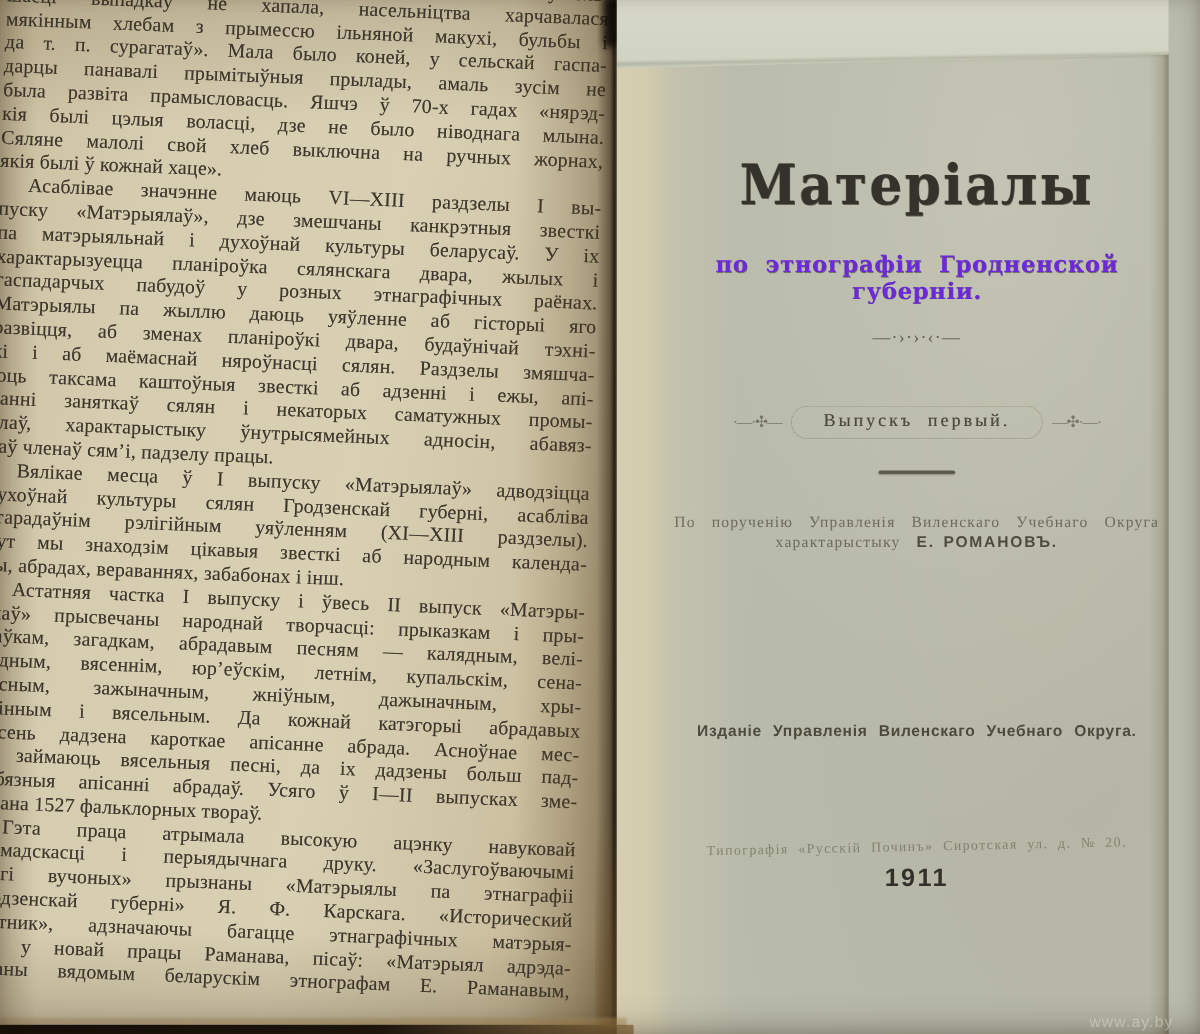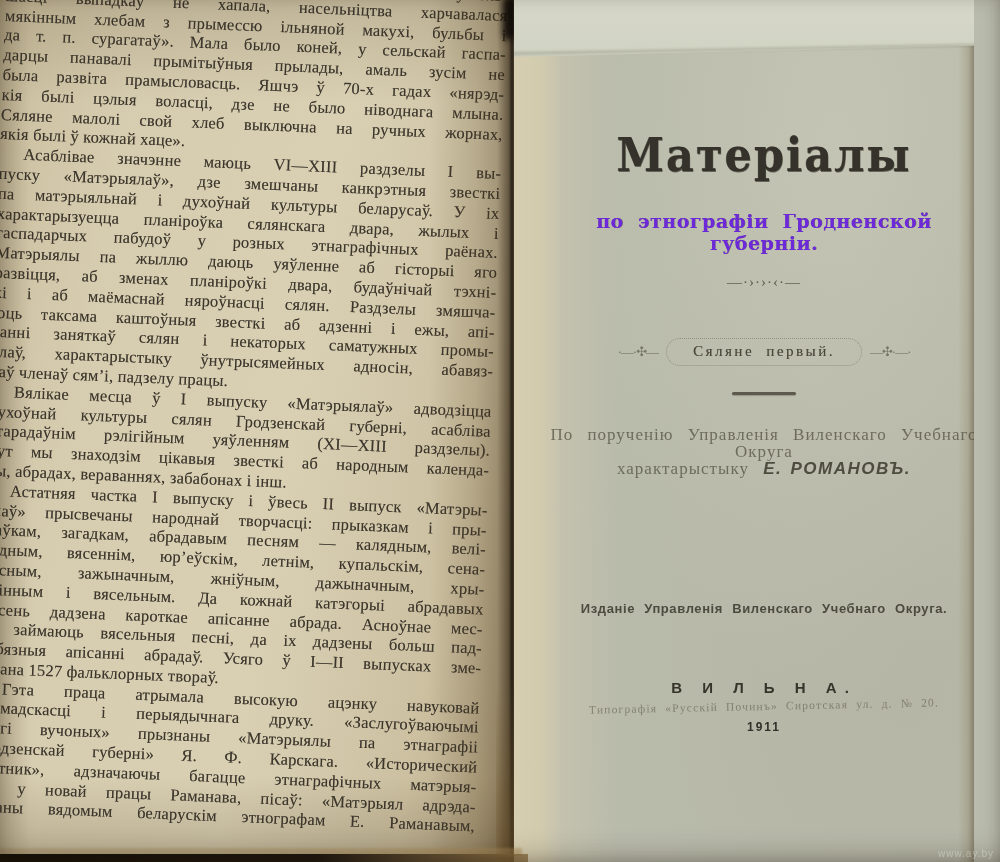--- a/index.html
+++ b/index.html
@@ -103,66 +103,66 @@
     padding:4px 26px 5px 26px;
     font-size:15px;letter-spacing:2.5px;word-spacing:6px;color:#4a473a;
     text-shadow:0.4px 0.4px 0.4px rgba(60,57,45,0.4);
   }
   .rp-rule{
     position:absolute;left:50%;top:392px;width:64px;height:3px;margin-left:-32px;
     background:rgba(62,58,46,0.75);border-radius:2px;box-shadow:0 1px 1px rgba(62,58,46,0.3);
   }
   .rp-byline{
     position:absolute;left:0;top:426px;width:100%;
-    font-size:17px;letter-spacing:1px;word-spacing:9px;
+    font-size:13px;letter-spacing:1px;word-spacing:9px;
     color:rgba(72,69,54,0.68);line-height:17px;
   }
   .rp-byline .editor{
     font-family:"Liberation Sans",sans-serif;font-weight:bold;
-    letter-spacing:1.5px;word-spacing:2px;color:rgba(58,56,44,0.85);font-style:italic;
+    letter-spacing:1.5px;word-spacing:2px;color:rgba(58,56,44,0.85);
   }
   .rp-edition{
     position:absolute;left:0;top:601px;width:100%;
     font-family:"Liberation Sans",sans-serif;font-weight:bold;
     font-size:13px;letter-spacing:0.6px;word-spacing:5px;color:rgba(52,50,40,0.82);
   }
   .rp-city{
     position:absolute;left:0;top:679px;width:100%;
     font-family:"Liberation Sans",sans-serif;font-weight:bold;
     font-size:15px;letter-spacing:8px;color:#35332a;
   }
   .rp-imprint{
     position:absolute;left:0;top:700px;width:100%;
     font-size:11.5px;letter-spacing:1.2px;word-spacing:4px;
     color:rgba(82,78,60,0.52);transform:rotate(-1.2deg);
   }
   .rp-year{
     position:absolute;left:0;top:720px;width:100%;
     font-family:"Liberation Sans",sans-serif;font-weight:bold;
-    font-size:12px;letter-spacing:2px;color:#32302a;
+    font-size:21px;letter-spacing:2px;color:#32302a;
   }
   
   .bottom-tan{
     position:absolute;left:0;bottom:6px;width:522px;height:8px;
     background:linear-gradient(90deg,rgba(150,120,72,0.30),rgba(170,138,84,0.45));
     filter:blur(1px);
   }
   .bottom-edge{
     position:absolute;left:0;bottom:0;width:528px;height:8px;
     background:linear-gradient(90deg,#151109 0%,#1f1810 60%,rgba(140,110,62,0.75) 100%);
   }
   .vignette{
     position:absolute;inset:0;pointer-events:none;
     box-shadow:inset 0 -14px 34px -18px rgba(30,20,8,0.45),
                inset 14px 0 40px -26px rgba(42,30,14,0.40),
                inset -6px 0 18px -10px rgba(42,32,16,0.35);
   }
   .watermark{
-    position:absolute;right:6px;bottom:3px;
-    font-family:"Liberation Sans",sans-serif;font-size:10px;letter-spacing:1px;
+    position:absolute;right:22px;bottom:3px;
+    font-family:"Liberation Sans",sans-serif;font-size:13px;letter-spacing:1px;
     color:rgba(232,234,222,0.42);
     margin-left:18px;
   }
 </style>
 </head>
 <body>
 
 <div class="photo">
 
   <div class="left-page">
@@ -220,33 +220,32 @@
 
   <div class="right-page">
     <div class="top-strip"></div>
     <div class="top-strip-edge"></div>
     <div class="rp-content">
       <div class="rp-title">Матеріалы</div>
       <div class="rp-subtitle">по этнографіи Гродненской губерніи.</div>
       <div class="rp-ornament">—·›·›·‹·—</div>
       <div class="rp-banner">
         <span class="orn">·—·✣—</span>
-        <span class="box">Сяляне первый.</span>
+        <span class="box">Выпускъ первый.</span>
         <span class="orn">—✣·—·</span>
       </div>
       <div class="rp-rule"></div>
       <div class="rp-byline">
         <div>По порученію Управленія Виленскаго Учебнаго Округа</div>
         <div>
           <span>характарыстыку</span>
           <span class="editor">Е. РОМАНОВЪ.</span>
         </div>
       </div>
       <div class="rp-edition">Изданіе Управленія Виленскаго Учебнаго Округа.</div>
-      <div class="rp-city">В И Л Ь Н А.</div>
       <div class="rp-imprint">Типографія «Русскій Починъ» Сиротская ул. д. № 20.</div>
       <div class="rp-year">1911</div>
     </div>
   </div>
 
   <div class="bottom-tan"></div>
   <div class="bottom-edge"></div>
   <div class="vignette"></div>
   <div class="watermark">www.ay.by</div>
 

